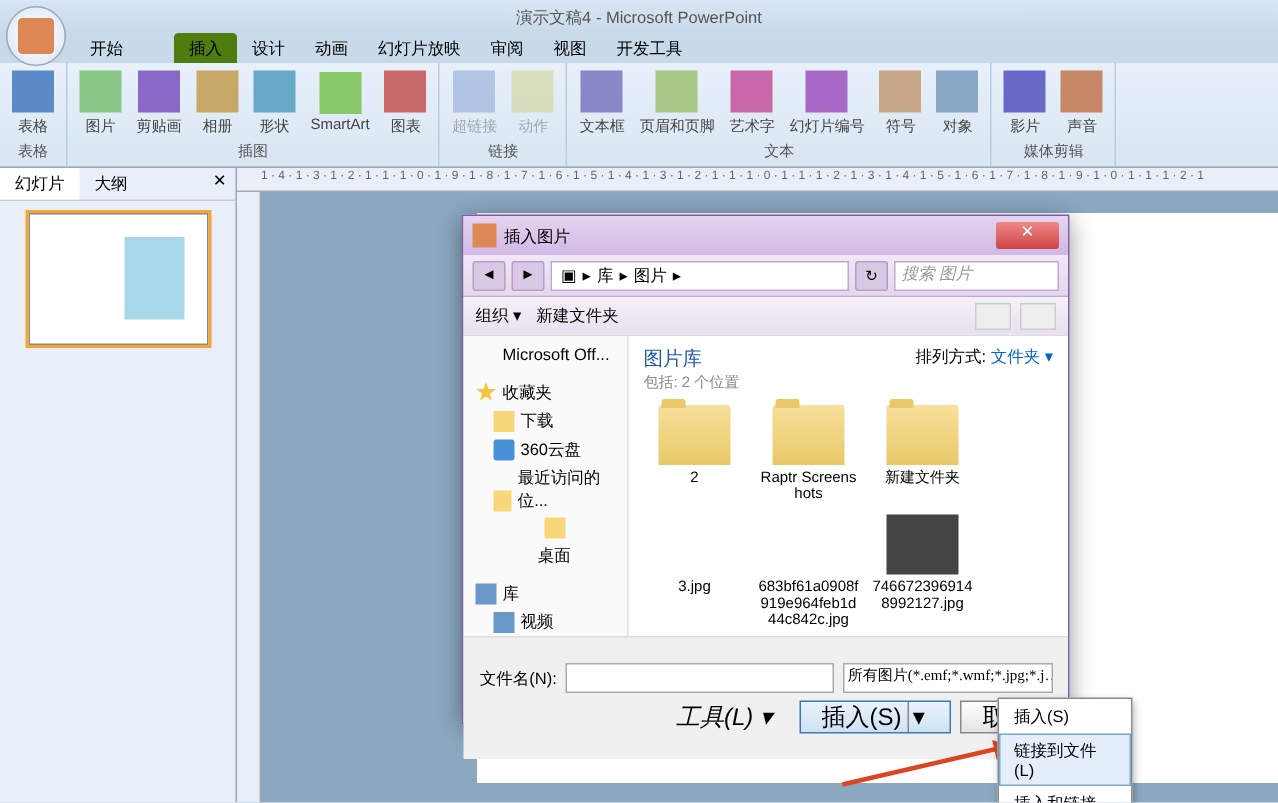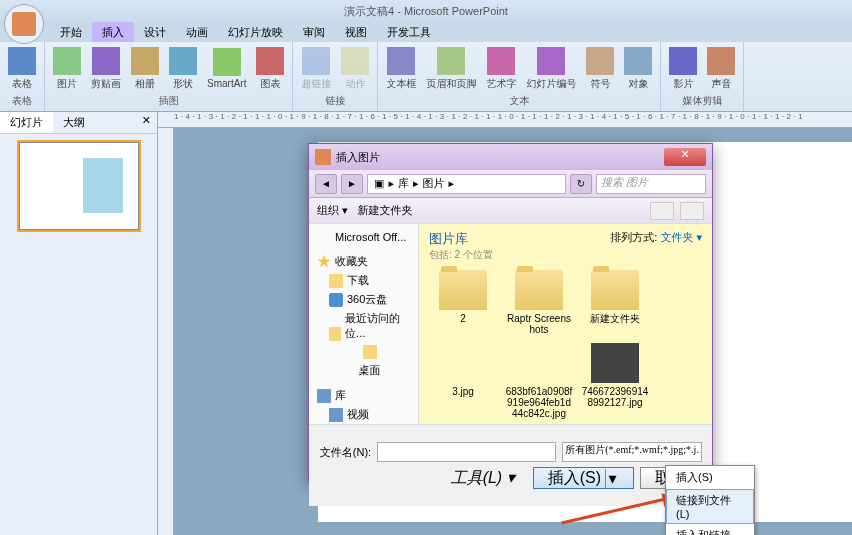--- a/index.html
+++ b/index.html
@@ -4,21 +4,21 @@
   <style>
     * { margin: 0; padding: 0; box-sizing: border-box; font-family: "Microsoft YaHei", sans-serif; }
     body { width: 852px; height: 535px; overflow: hidden; background: #b8cbde; position: relative; }
     
     .title-bar { height: 22px; background: linear-gradient(#d8e5f4, #c8daea); display: flex; align-items: center; justify-content: center; position: relative; font-size: 11px; color: #555; }
     .office-btn { position: absolute; left: 4px; top: 4px; width: 40px; height: 40px; border-radius: 50%; background: radial-gradient(#fff, #d8e5f4); border: 1px solid #9ab; z-index: 10; display: flex; align-items: center; justify-content: center; }
     .office-btn::after { content: ""; width: 24px; height: 24px; background: #d85; border-radius: 3px; }
     
     .ribbon-tabs { height: 20px; background: #c8daea; display: flex; padding-left: 50px; font-size: 11px; }
     .ribbon-tab { padding: 3px 10px; cursor: pointer; }
-    .ribbon-tab.active { background: #c4b5fd; border-top-left-radius: 3px; border-top-right-radius: 3px; }
+    .ribbon-tab.active { background: #4d7c0f; border-top-left-radius: 3px; border-top-right-radius: 3px; margin-left: 24px; }
     
     .ribbon { height: 70px; background: linear-gradient(#e8f0fa, #d8e6f2); border-bottom: 1px solid #9ab; display: flex; }
     .ribbon-group { border-right: 1px solid #b8cde0; display: flex; flex-direction: column; align-items: center; padding: 2px 4px; }
     .ribbon-group-items { display: flex; flex: 1; align-items: center; gap: 2px; }
     .ribbon-group-label { font-size: 10px; color: #555; text-align: center; padding: 1px 0; }
     .ribbon-item { display: flex; flex-direction: column; align-items: center; padding: 2px 4px; font-size: 10px; color: #444; cursor: pointer; }
     .ribbon-item.disabled { opacity: 0.4; }
     .ribbon-icon { width: 20px; height: 20px; margin-bottom: 2px; display: flex; align-items: center; justify-content: center; }
     .ribbon-icon.large { width: 28px; height: 28px; }
     
@@ -31,21 +31,21 @@
     .thumbnail { margin: 8px auto; width: 120px; height: 88px; background: #fff; border: 1px solid #888; position: relative; }
     .thumbnail.selected { outline: 2px solid #f7a631; }
     .thumb-content { position: absolute; right: 15px; top: 15px; width: 40px; height: 55px; background: #a8d8e8; }
     
     .editor { flex: 1; background: #8aa8c0; position: relative; }
     .ruler-h { height: 16px; background: #e8eff8; border-bottom: 1px solid #aaa; font-size: 8px; color: #666; padding-left: 16px; white-space: nowrap; overflow: hidden; }
     .ruler-v { position: absolute; left: 0; top: 16px; width: 16px; bottom: 0; background: #e8eff8; border-right: 1px solid #aaa; }
     .slide-area { position: absolute; left: 160px; top: 30px; width: 660px; height: 380px; background: #fff; }
     
     
-    .dialog { position: absolute; left: 308px; top: 143px; width: 405px; height: 340px; background: #fef9c3; border: 1px solid #7e5ba6; box-shadow: 0 3px 15px rgba(0,0,0,0.4); z-index: 100; }
+    .dialog { position: absolute; left: 308px; top: 143px; width: 405px; height: 340px; background: #ffffff; border: 1px solid #7e5ba6; box-shadow: 0 3px 15px rgba(0,0,0,0.4); z-index: 100; }
     .dlg-title { height: 26px; background: linear-gradient(#e4d4f0, #d0b8e4); display: flex; align-items: center; padding: 0 6px; font-size: 11px; }
     .dlg-title-icon { width: 16px; height: 16px; background: #d85; margin-right: 5px; }
     .dlg-close { margin-left: auto; width: 42px; height: 18px; background: linear-gradient(#e88, #c44); color: #fff; text-align: center; font-size: 11px; border-radius: 2px; }
     .dlg-nav { height: 28px; background: linear-gradient(#f0e8f6, #e4d8ec); display: flex; align-items: center; padding: 0 6px; gap: 4px; font-size: 11px; border-bottom: 1px solid #c0a8d0; }
     .nav-btn { width: 22px; height: 20px; background: #d8c8e4; border: 1px solid #b89cc8; border-radius: 2px; display: flex; align-items: center; justify-content: center; font-size: 10px; }
     .nav-path { flex: 1; height: 20px; background: #fff; border: 1px solid #c0a8d0; display: flex; align-items: center; padding: 0 6px; gap: 4px; }
     .nav-search { width: 110px; height: 20px; background: #fff; border: 1px solid #c0a8d0; padding: 0 4px; color: #999; font-style: italic; }
     .dlg-toolbar { height: 26px; background: linear-gradient(#f4f0f8, #e8e0ee); display: flex; align-items: center; padding: 0 8px; gap: 10px; font-size: 11px; border-bottom: 1px solid #ddd; }
     .dlg-toolbar-right { margin-left: auto; display: flex; gap: 6px; align-items: center; }
     .view-btn { width: 24px; height: 18px; border: 1px solid #ccc; background: #eee; }

